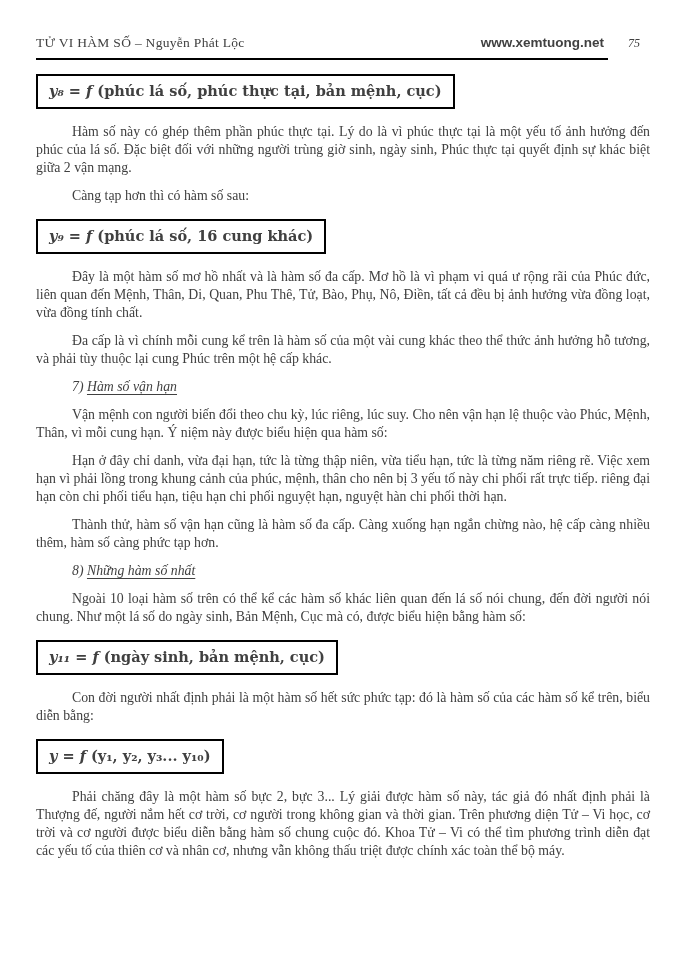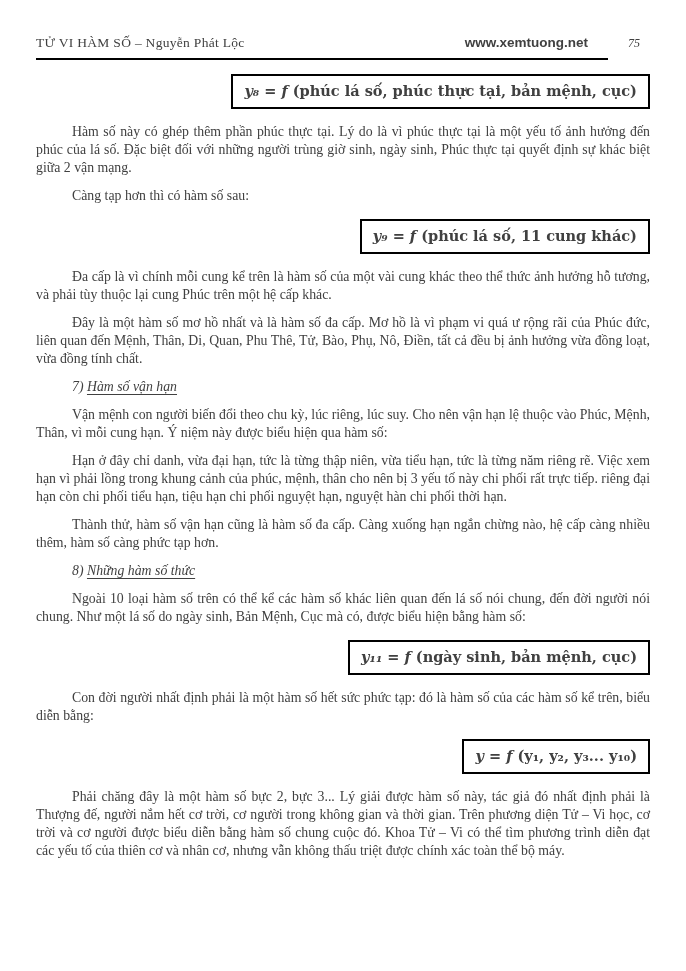--- a/index.html
+++ b/index.html
@@ -24,21 +24,21 @@
     margin: 0 46px 0 36px;
   }
   .header-title {
     font-size: 13.5px;
     letter-spacing: 0.3px;
     white-space: nowrap;
   }
   .header-right {
     display: flex;
     align-items: baseline;
-    gap: 40px;
+    gap: 24px;
     justify-content: flex-end;
   }
   .header-site {
     font-family: "Liberation Sans", "DejaVu Sans", sans-serif;
     font-weight: bold;
     font-size: 13.5px;
   }
   .header-page-num {
     font-size: 12px;
     font-style: italic;
@@ -58,21 +58,21 @@
   .section-heading {
     font-style: italic;
     text-indent: 36px;
     margin: 8px 0 10px 0;
   }
   .section-heading .heading-label {
     text-decoration: underline;
     text-underline-offset: 3px;
   }
   .formula-wrap {
-    text-align: right;
+    text-align: left;
     margin: 14px 0;
   }
   .formula-box {
     display: inline-block;
     border: 2px solid #000;
     padding: 6px 11px 7px 11px;
     font-family: "DejaVu Serif", "Liberation Serif", serif;
     font-weight: bold;
     font-size: 14.5px;
     line-height: 18px;
@@ -100,35 +100,35 @@
   <div class="body-text">
 
     <div class="formula-wrap">
       <div class="formula-box"><span class="fvar">y₈</span><span class="feq"> = </span><span class="fvar">f</span><span class="fargs"> (phúc lá số, phúc thực tại, bản mệnh, cục)</span></div>
     </div>
 
     <p class="para">Hàm số này có ghép thêm phần phúc thực tại. Lý do là vì phúc thực tại là một yếu tố ảnh hưởng đến phúc của lá số. Đặc biệt đối với những người trùng giờ sinh, ngày sinh, Phúc thực tại quyết định sự khác biệt giữa 2 vận mạng.</p>
     <p class="para">Càng tạp hơn thì có hàm số sau:</p>
 
     <div class="formula-wrap">
-      <div class="formula-box"><span class="fvar">y₉</span><span class="feq"> = </span><span class="fvar">f</span><span class="fargs"> (phúc lá số, 11 cung khác)</span></div>
+      <div class="formula-box"><span class="fvar">y₉</span><span class="feq"> = </span><span class="fvar">f</span><span class="fargs"> (phúc lá số, 16 cung khác)</span></div>
     </div>
 
+    <p class="para">Đây là một hàm số mơ hồ nhất và là hàm số đa cấp. Mơ hồ là vì phạm vi quá ư rộng rãi của Phúc đức, liên quan đến Mệnh, Thân, Di, Quan, Phu Thê, Tử, Bào, Phụ, Nô, Điền, tất cả đều bị ảnh hưởng vừa đồng loạt, vừa đồng tính chất.</p>
     <p class="para">Đa cấp là vì chính mỗi cung kể trên là hàm số của một vài cung khác theo thể thức ảnh hưởng hỗ tương, và phải tùy thuộc lại cung Phúc trên một hệ cấp khác.</p>
-    <p class="para">Đây là một hàm số mơ hồ nhất và là hàm số đa cấp. Mơ hồ là vì phạm vi quá ư rộng rãi của Phúc đức, liên quan đến Mệnh, Thân, Di, Quan, Phu Thê, Tử, Bào, Phụ, Nô, Điền, tất cả đều bị ảnh hưởng vừa đồng loạt, vừa đồng tính chất.</p>
 
     <p class="section-heading"><span>7) </span><span class="heading-label">Hàm số vận hạn</span></p>
 
     <p class="para">Vận mệnh con người biến đổi theo chu kỳ, lúc riêng, lúc suy. Cho nên vận hạn lệ thuộc vào Phúc, Mệnh, Thân, vì mỗi cung hạn. Ý niệm này được biểu hiện qua hàm số:</p>
 
 
     <p class="para">Hạn ở đây chỉ danh, vừa đại hạn, tức là từng thập niên, vừa tiểu hạn, tức là từng năm riêng rẽ. Việc xem hạn vì phải lồng trong khung cảnh của phúc, mệnh, thân cho nên bị 3 yếu tố này chi phối rất trực tiếp. riêng đại hạn còn chi phối tiểu hạn, tiệu hạn chi phối nguyệt hạn, nguyệt hàn chi phối thời hạn.</p>
     <p class="para">Thành thử, hàm số vận hạn cũng là hàm số đa cấp. Càng xuống hạn ngắn chừng nào, hệ cấp càng nhiều thêm, hàm số càng phức tạp hơn.</p>
 
-    <p class="section-heading"><span>8) </span><span class="heading-label">Những hàm số thức</span></p>
+    <p class="section-heading"><span>8) </span><span class="heading-label">Những hàm số nhất</span></p>
 
     <p class="para">Ngoài 10 loại hàm số trên có thể kể các hàm số khác liên quan đến lá số nói chung, đến đời người nói chung. Như một lá số do ngày sinh, Bản Mệnh, Cục mà có, được biểu hiện bằng hàm số:</p>
 
     <div class="formula-wrap">
       <div class="formula-box"><span class="fvar">y₁₁</span><span class="feq"> = </span><span class="fvar">f</span><span class="fargs"> (ngày sinh, bản mệnh, cục)</span></div>
     </div>
 
     <p class="para">Con đời người nhất định phải là một hàm số hết sức phức tạp: đó là hàm số của các hàm số kể trên, biểu diễn bằng:</p>
 
     <div class="formula-wrap">

